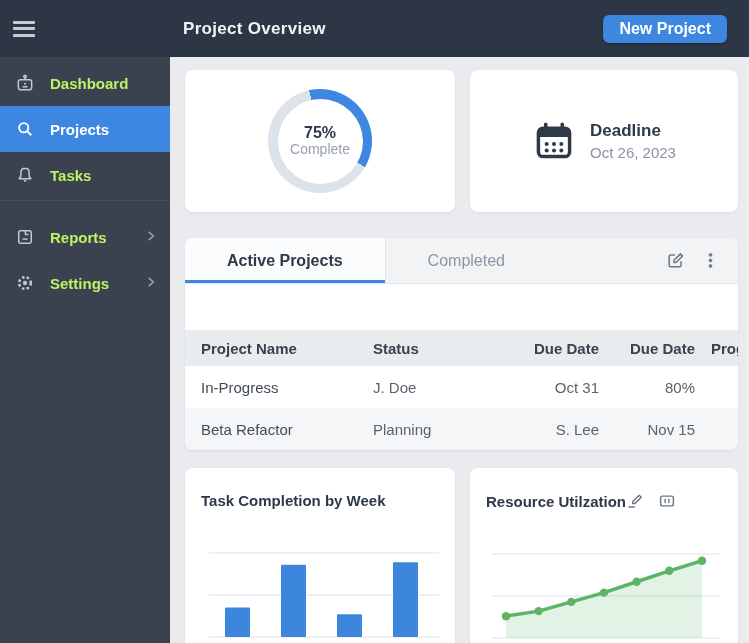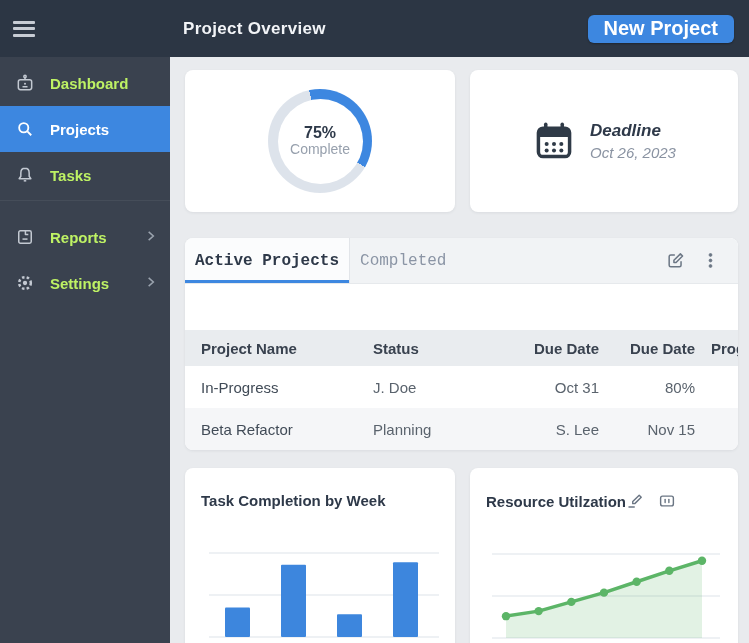--- a/index.html
+++ b/index.html
@@ -6,22 +6,22 @@
   html,body { background:#cfd3d8; }
   body { font-family:"Liberation Sans", sans-serif; }
   .app { position:relative; width:749px; height:643px; overflow:hidden; background:#e9ebee; }
 
   
   .header { position:absolute; top:0; left:0; width:749px; height:57px; background:#2c3644;
             display:flex; align-items:center; z-index:5; }
   .burger { width:22px; margin-left:13px; cursor:pointer; }
   .burger span { display:block; height:3px; background:#c7ccd4; border-radius:1px; margin:3.5px 0; }
   .header-title { color:#f2f4f7; font-size:17px; font-weight:bold; letter-spacing:.3px; margin-left:148px; }
-  .btn-primary { margin-left:auto; margin-right:15px; height:28px; padding:0 16px; background:#3d87e0;
-                 border:none; border-radius:6px; color:#fff; font-size:20px; font-weight:bold;
+  .btn-primary { margin-left:auto; margin-right:22px; height:28px; padding:0 16px; background:#3d87e0;
+                 border:none; border-radius:6px; color:#fff; font-size:16px; font-weight:bold;
                  font-family:"Liberation Sans", sans-serif; cursor:pointer; box-shadow:0 1px 2px rgba(0,0,0,.3); }
 
   
   .sidebar { position:absolute; top:57px; left:0; bottom:0; width:170px; background:#3a424f; z-index:4; padding-top:3px; }
   .nav-item { height:46px; display:flex; align-items:center; color:#bef264; font-size:15px; font-weight:bold;
               cursor:pointer; position:relative; }
   .nav-item svg { width:20px; height:20px; margin-left:15px; margin-right:15px; stroke:#c3c9d2; }
   .nav-item.active { background:#3d87e0; color:#fff; }
   .nav-item.active svg { stroke:#fff; }
   .nav-item .chev { margin-left:auto; margin-right:12px; }
@@ -33,30 +33,30 @@
   .row2 { display:grid; grid-template-columns:270px 268px; gap:15px; }
   .card { background:#fff; border-radius:8px; box-shadow:0 1px 3px rgba(40,50,65,.08); overflow:hidden; }
 
   
   .summary-card { height:142px; display:flex; align-items:center; justify-content:center; }
   .donut { width:104px; height:104px; border-radius:50%; display:flex; align-items:center; justify-content:center; }
   .donut-inner { width:85px; height:85px; border-radius:50%; background:#fff; display:flex; flex-direction:column;
                  align-items:center; justify-content:center; }
   .donut-pct { font-size:16px; font-weight:bold; color:#2e3949; line-height:1.05; }
   .donut-sub { font-size:14px; color:#97a0ad; }
-  .deadline-wrap { display:flex; align-items:center; gap:14px;font-style:italic; }
+  .deadline-wrap { display:flex; align-items:center; gap:14px; }
   .deadline-wrap svg { width:44px; height:44px; }
   .deadline-title { font-size:17px; font-weight:bold; color:#2e3949; }
   .deadline-date { font-size:15px; color:#8a93a2; margin-top:3px; }
 
   
   .table-card { margin-top:26px; height:212px; display:flex; flex-direction:column; }
   .tabbar { height:46px; background:#f1f3f5; display:flex; align-items:stretch; border-bottom:1px solid #e6e9ec;
             border-radius:8px 8px 0 0; }
-  .tab { display:flex; align-items:center; padding:0 10px; font-size:16px; color:#8b95a5; cursor:pointer;font-family:Liberation Mono, monospace; }
+  .tab { display:flex; align-items:center; padding:0 42px; font-size:16px; color:#8b95a5; cursor:pointer; }
   .tab.active { background:#fbfcfd; color:#2e3949; font-weight:bold; box-shadow:inset 0 -3px 0 #3d87e0;
                 border-right:1px solid #e2e5e9; }
   .tab-actions { margin-left:auto; display:flex; align-items:center; gap:16px; padding-right:18px; }
   .tab-actions svg { width:19px; height:19px; stroke:#6b7684; cursor:pointer; }
   .tab-spacer { height:46px; background:#fff; }
   .ptable { width:592px; }
   .trow { display:flex; align-items:center; height:42px; font-size:15px; color:#5a636d; }
   .trow.thead { height:36px; background:#e9ecef; font-weight:bold; color:#39424f; font-size:15px; }
   .trow.alt { background:#f5f6f8; }
   .tcell { padding:0 8px; white-space:nowrap; overflow:hidden; }

